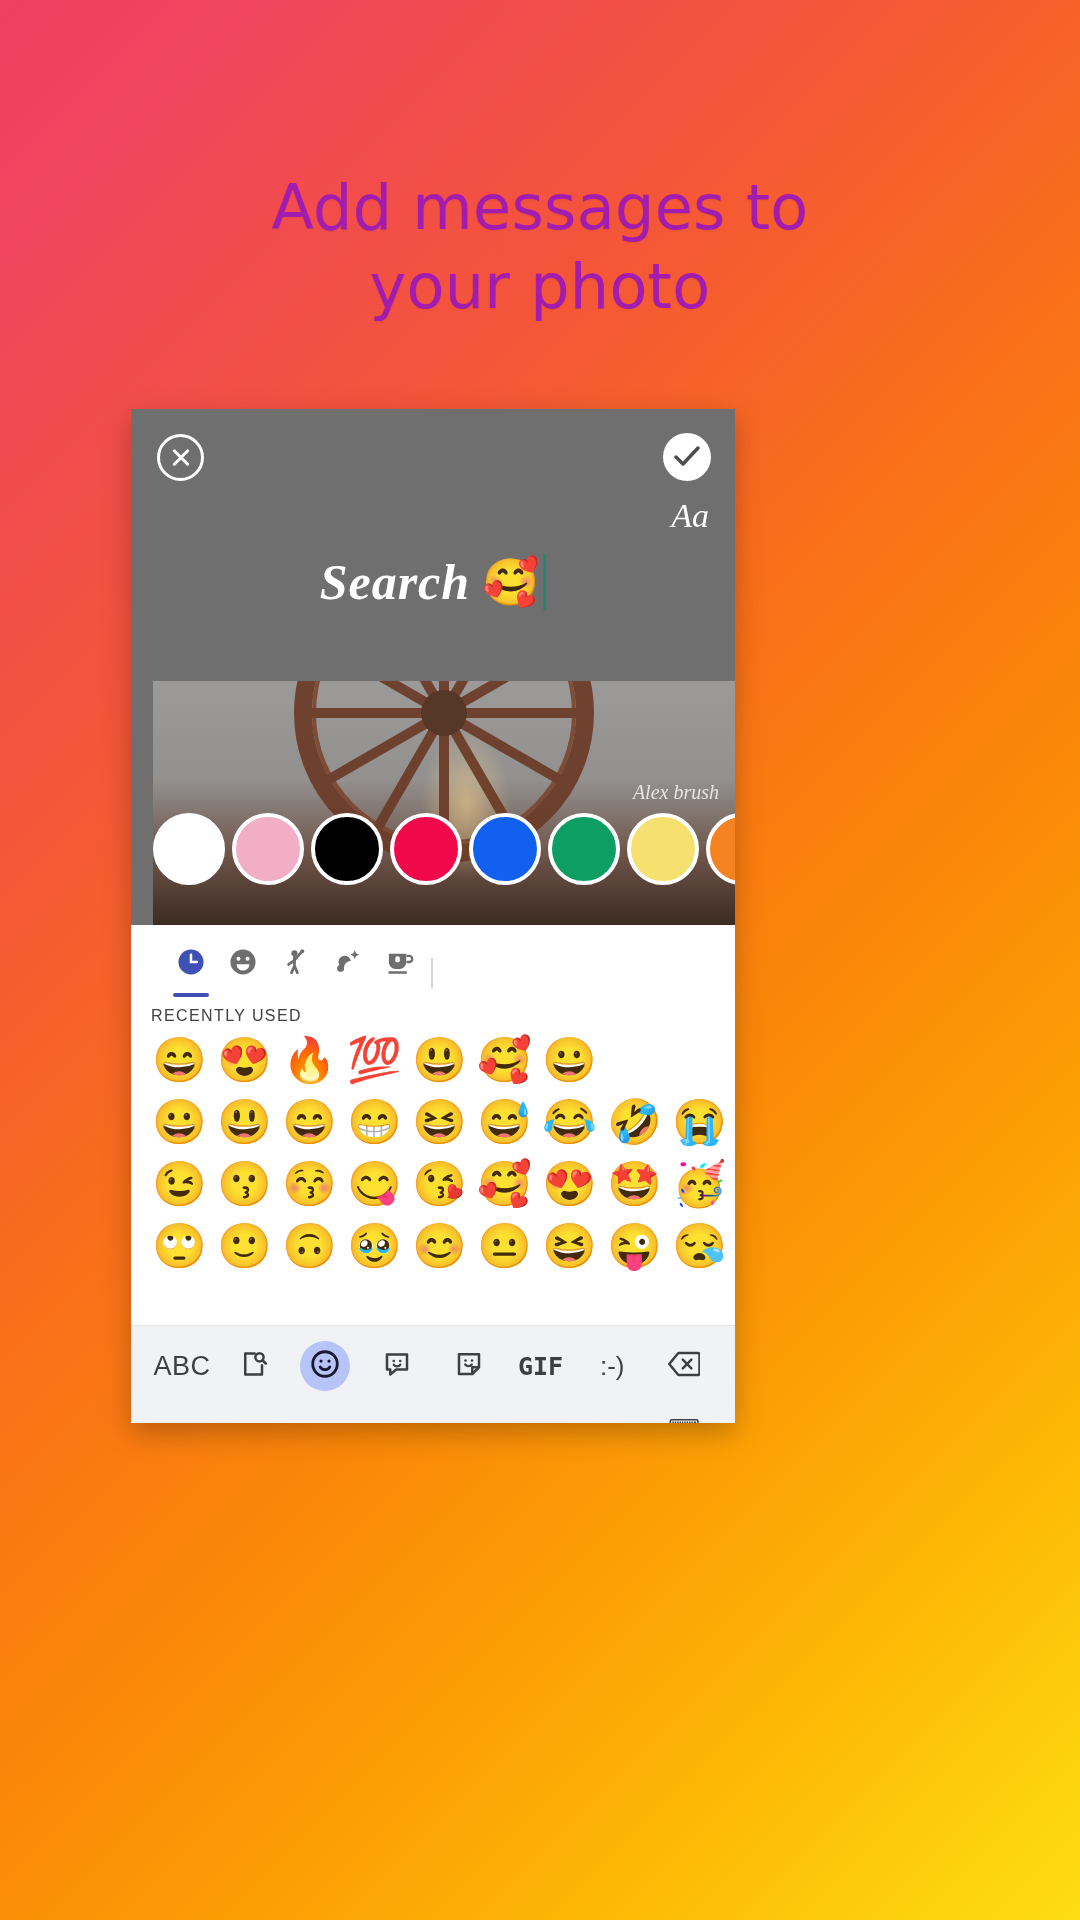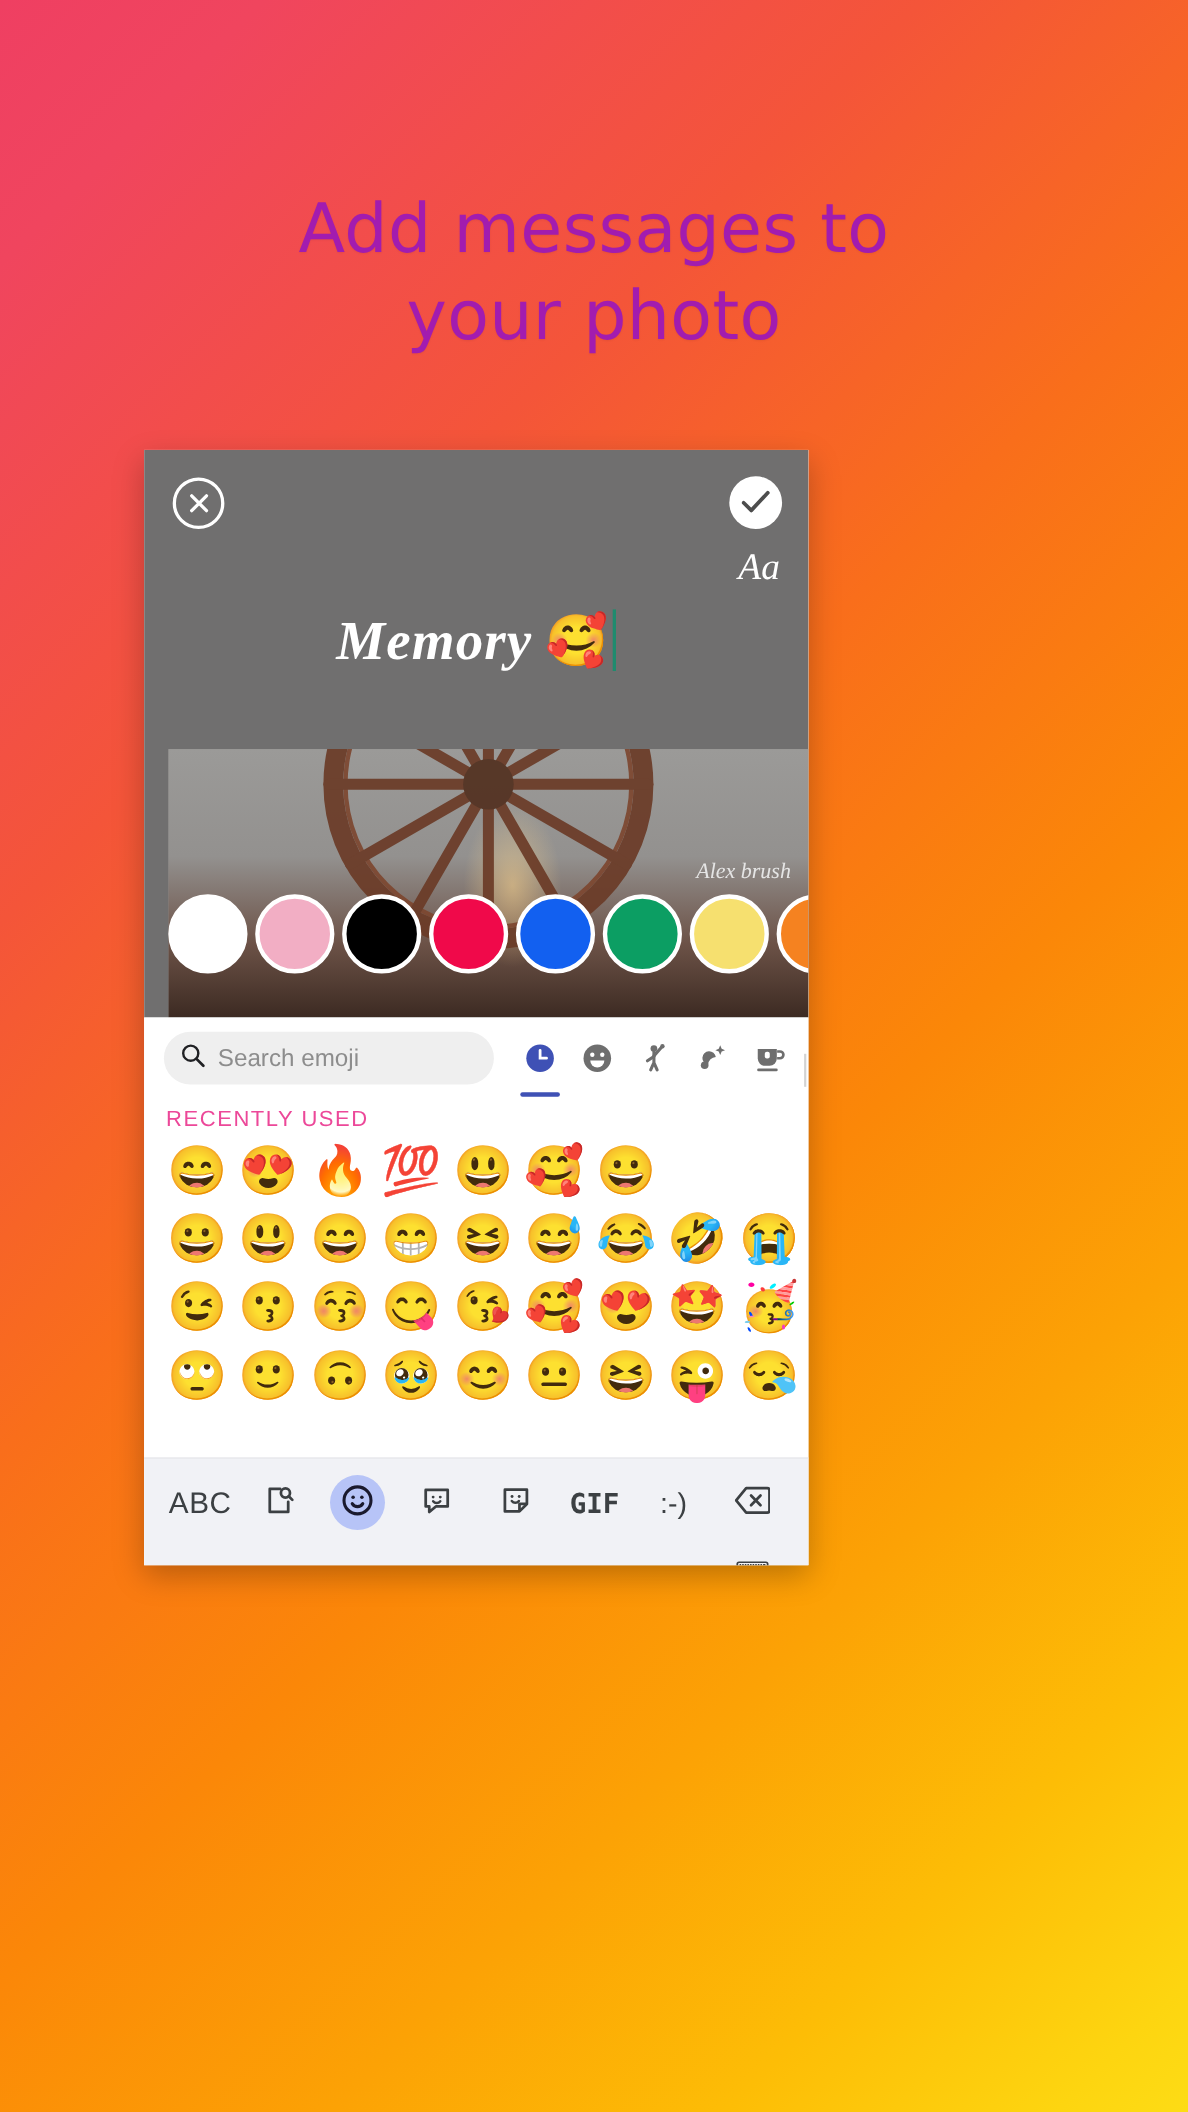--- a/index.html
+++ b/index.html
@@ -137,21 +137,21 @@
   }
   .cat .bar{
     position:absolute; left:8px; bottom:-9px; width:36px; height:4px;
     background:#3f51b5; border-radius:2px;
   }
   .kb-divider{
     width:2px; height:30px; background:#d3d3d3; margin-left:6px;
   }
 
   .sec-title{
-    color:#ec4899; font-size:20px; letter-spacing:1.4px;
+    color:#404040; font-size:16px; letter-spacing:1.4px;
     padding:8px 12px 4px 20px;
   }
   .emoji-row{ display:flex; padding-left:16px; }
   .emoji{
     width:65px; height:62px; font-size:44px; line-height:62px;
     text-align:center; flex:0 0 auto;
   }
 
   
   .kb-bottom{
@@ -213,21 +213,21 @@
 
     <div class="ed-done">
       <svg width="26" height="24" viewBox="0 0 26 24">
         <path d="M2 12 L9 19 L24 3" stroke="#4d4d4d" stroke-width="3.4" fill="none" stroke-linecap="round" stroke-linejoin="round"></path>
       </svg>
     </div>
 
     <div class="ed-aa">Aa</div>
 
     <div class="memory-row">
-      <span class="memory-text">Memory</span>
+      <span class="memory-text">Search</span>
       <span class="memory-emoji">🥰</span>
       <span class="caret"></span>
     </div>
 
     <div class="font-name">Alex brush</div>
 
     <div class="swatches">
         <div class="sw" style="background: rgb(255, 255, 255);"></div>
         <div class="sw" style="background: rgb(242, 174, 196);"></div>
         <div class="sw" style="background: rgb(0, 0, 0);"></div>
@@ -235,29 +235,20 @@
         <div class="sw" style="background: rgb(18, 96, 240);"></div>
         <div class="sw" style="background: rgb(12, 158, 99);"></div>
         <div class="sw" style="background: rgb(246, 224, 111);"></div>
         <div class="sw last" style="background: rgb(245, 130, 32);"></div>
       </div>
   </div>
 
   <div class="kb">
 
     <div class="kb-top">
-      <div class="search">
-        <span class="mag">
-          <svg width="25" height="25" viewBox="0 0 24 24">
-            <circle cx="10" cy="10" r="6.6" stroke="#202124" stroke-width="2.1" fill="none"></circle>
-            <line x1="15" y1="15" x2="21" y2="21" stroke="#202124" stroke-width="2.4" stroke-linecap="round"></line>
-          </svg>
-        </span>
-        <span class="ph">Search emoji</span>
-      </div>
 
       <div class="cats">
         <div class="cat">
           <svg width="32" height="32" viewBox="0 0 24 24">
             <circle cx="12" cy="12" r="9.4" fill="#3f51b5"></circle>
             <path d="M12 6.6 V12 H16.4" stroke="#fff" stroke-width="1.9" fill="none" stroke-linecap="round"></path>
           </svg>
           <span class="bar"></span>
         </div>
 

